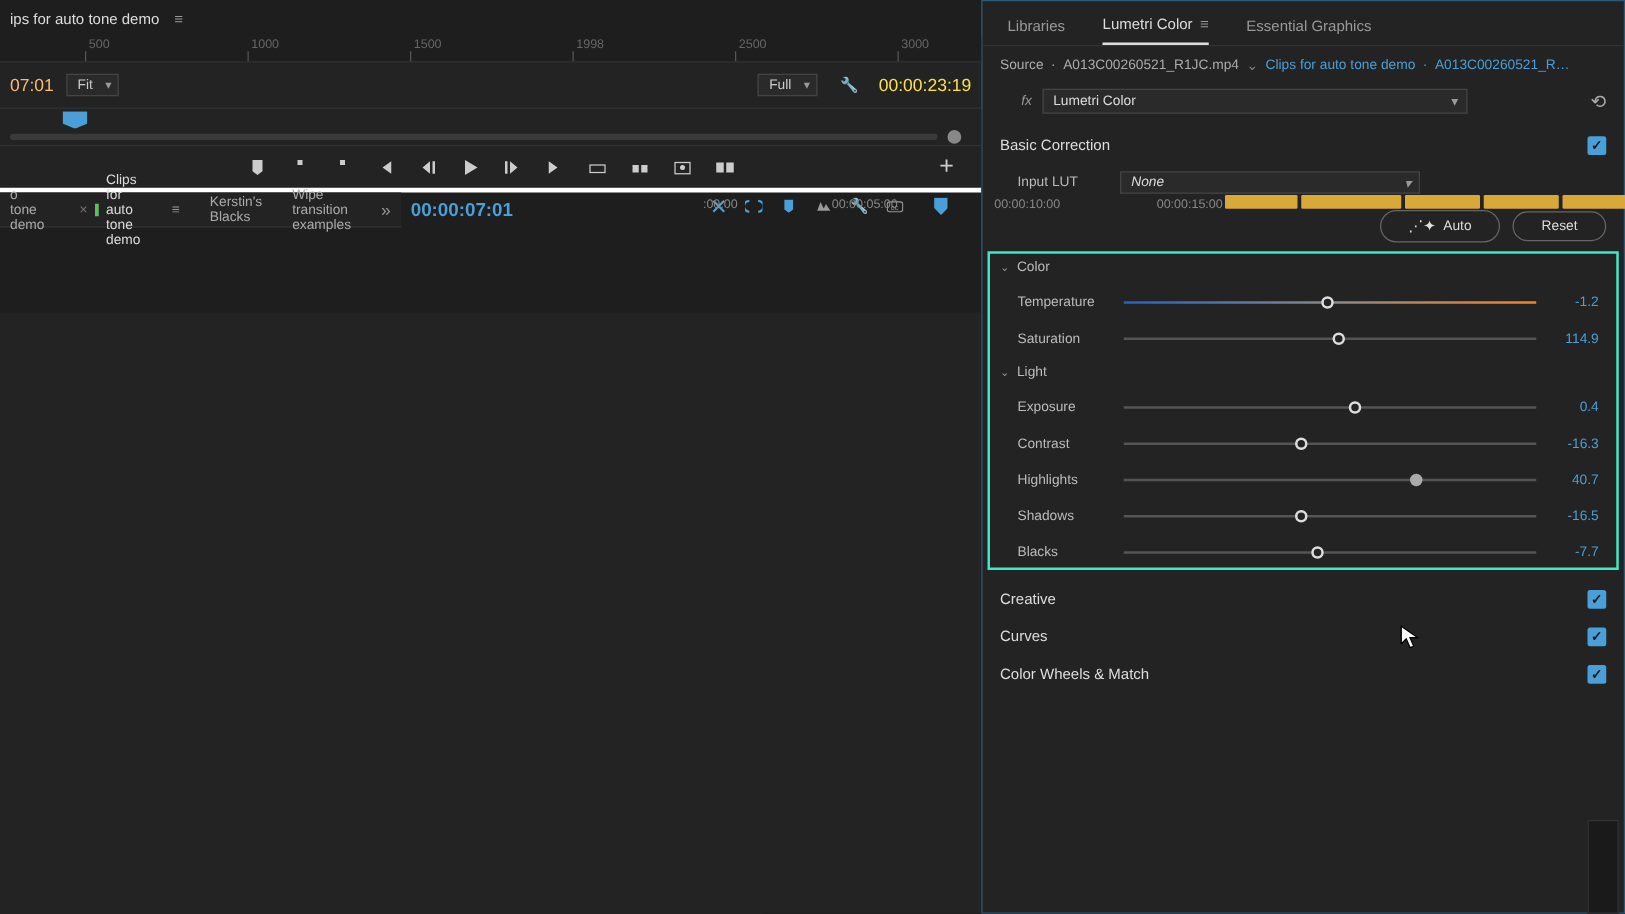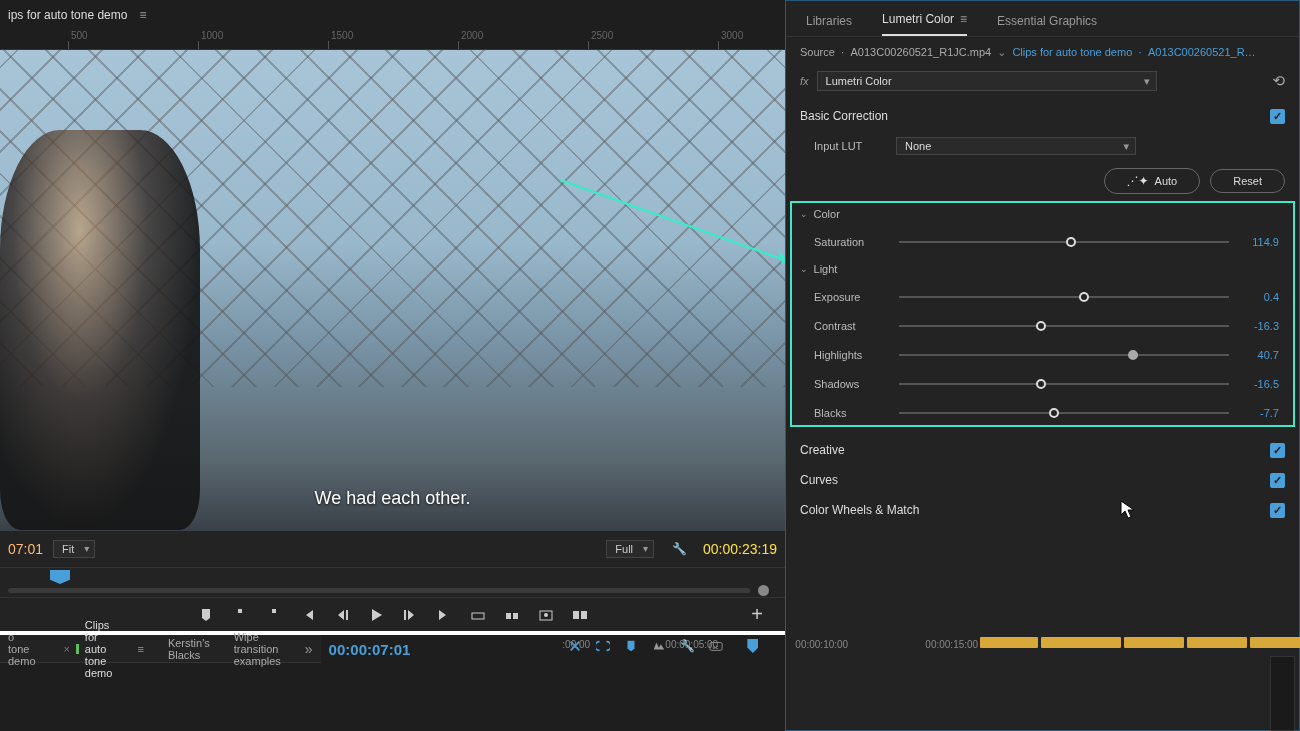--- a/index.html
+++ b/index.html
@@ -85,31 +85,31 @@
 .right-tabs { height: 36px; display: flex; align-items: flex-end; gap: 30px; padding: 0 20px; border-bottom: 1px solid #333; }
 .right-tab { color: #999; font-size: 12px; padding-bottom: 8px; cursor: pointer; }
 .right-tab.active { color: #ddd; border-bottom: 2px solid #ddd; }
 .right-tab .menu-icon { margin-left: 6px; }
 
 .breadcrumb-row { height: 30px; display: flex; align-items: center; padding: 0 14px; gap: 6px; font-size: 11px; color: #aaa; }
 .breadcrumb-row .active-clip { color: #4a9fd8; }
 .breadcrumb-row .chev { color: #888; }
 
 .effect-selector { height: 28px; display: flex; align-items: center; padding: 0 14px; gap: 8px; margin-bottom: 6px; }
-.fx-icon { color: #999; font-style: italic; font-size: 11px; }
+.fx-icon { color: #999; font-style: italic; font-size: 11px; margin-left: 17px; }
 .effect-dropdown { flex: 1; max-width: 340px; background: #2a2a2a; border: 1px solid #444; padding: 3px 8px; font-size: 11px; color: #ddd; position: relative; cursor: pointer; }
 .effect-dropdown::after { content: "▾"; position: absolute; right: 6px; color: #999; }
 .reset-icon { margin-left: auto; color: #aaa; cursor: pointer; font-size: 15px; }
 
 .section-header { height: 30px; display: flex; align-items: center; padding: 0 14px; font-size: 12px; color: #ddd; cursor: pointer; }
 .section-header .checkbox { width: 15px; height: 15px; background: #4a9fd8; border-radius: 2px; margin-left: auto; display: flex; align-items: center; justify-content: center; color: #1a1a1a; font-size: 11px; font-weight: bold; }
 
 .control-row { height: 30px; display: flex; align-items: center; padding: 0 14px 0 28px; gap: 10px; font-size: 11px; }
 .control-label { width: 72px; color: #bbb; }
-.control-dropdown { flex: 1; max-width: 240px; background: #2a2a2a; border: 1px solid #444; padding: 2px 8px; color: #ddd; font-size: 11px; position: relative; cursor: pointer; }
+.control-dropdown { flex: 1; max-width: 240px; background: #2a2a2a; border: 1px solid #444; padding: 2px 8px; color: #ddd; font-size: 11px; position: relative; cursor: pointer; font-style: italic; }
 .control-dropdown::after { content: "▾"; position: absolute; right: 6px; color: #999; }
 
 .button-row { height: 40px; display: flex; align-items: center; justify-content: flex-end; padding: 0 14px; gap: 10px; }
 .btn-pill { padding: 5px 22px; border: 1px solid #666; border-radius: 14px; color: #ddd; font-size: 11px; cursor: pointer; background: transparent; display: flex; align-items: center; gap: 6px; }
 .btn-pill .wand { font-size: 12px; }
 
 .slider-row { height: 29px; display: flex; align-items: center; padding: 0 20px 0 28px; gap: 10px; font-size: 11px; }
 .slider-row.dimmed { opacity: 0.5; }
 .slider-label { width: 75px; color: #bbb; }
 .slider-track { flex: 1; height: 2px; background: #555; position: relative; cursor: pointer; }
@@ -143,43 +143,30 @@
       <div class="ruler-tick" style="left:68px">
           <span>500</span>
         </div>
       <div class="ruler-tick" style="left:198px">
           <span>1000</span>
         </div>
       <div class="ruler-tick" style="left:328px">
           <span>1500</span>
         </div>
       <div class="ruler-tick" style="left:458px">
-          <span>2000</span>
+          <span>1998</span>
         </div>
       <div class="ruler-tick" style="left:588px">
           <span>2500</span>
         </div>
       <div class="ruler-tick" style="left:718px">
           <span>3000</span>
         </div>
     </div>
 
-    <div class="preview-area">
-      <div class="preview-image">
-        <div class="fence"></div>
-        <div class="person-shape"></div>
-        <div class="preview-subtitle">We had each other.</div>
-      </div>
-      <div class="annotation-arrow">
-        <svg viewBox="0 0 250 100">
-            <line x1="0" y1="0" x2="230" y2="82" stroke="#3ee8c8" stroke-width="2.5"></line>
-            <polygon points="230,82 218,70 222,84" fill="#3ee8c8"></polygon>
-          </svg>
-      </div>
-    </div>
 
     <div class="playback-controls">
       <span class="tc-display">07:01</span>
       <span class="dropdown">Fit</span>
       <div style="flex:1"></div>
       <span class="dropdown">Full</span>
       <span class="wrench-icon">🔧</span>
       <span class="tc-display right">00:00:23:19</span>
     </div>
 
@@ -366,20 +353,27 @@
     <div style="position:relative">
     <div class="highlight-box" style="top:0; left:4px; right:4px; bottom:0;"></div>
 
     <div class="subsection-header">
       <span class="twisty">⌄</span>
       <span>Color</span>
     </div>
 
 
     <div class="slider-row">
+      <span class="slider-label">Temperature</span>
+      <div class="slider-track temp">
+            <div class="slider-thumb" style="left:49.5%"></div>
+          </div>
+      <span class="slider-value">-1.2</span>
+    </div>
+    <div class="slider-row">
       <span class="slider-label">Saturation</span>
       <div class="slider-track">
             <div class="slider-thumb" style="left:52%"></div>
           </div>
       <span class="slider-value">114.9</span>
     </div>
 
     <div class="subsection-header">
       <span class="twisty">⌄</span>
       <span>Light</span>

